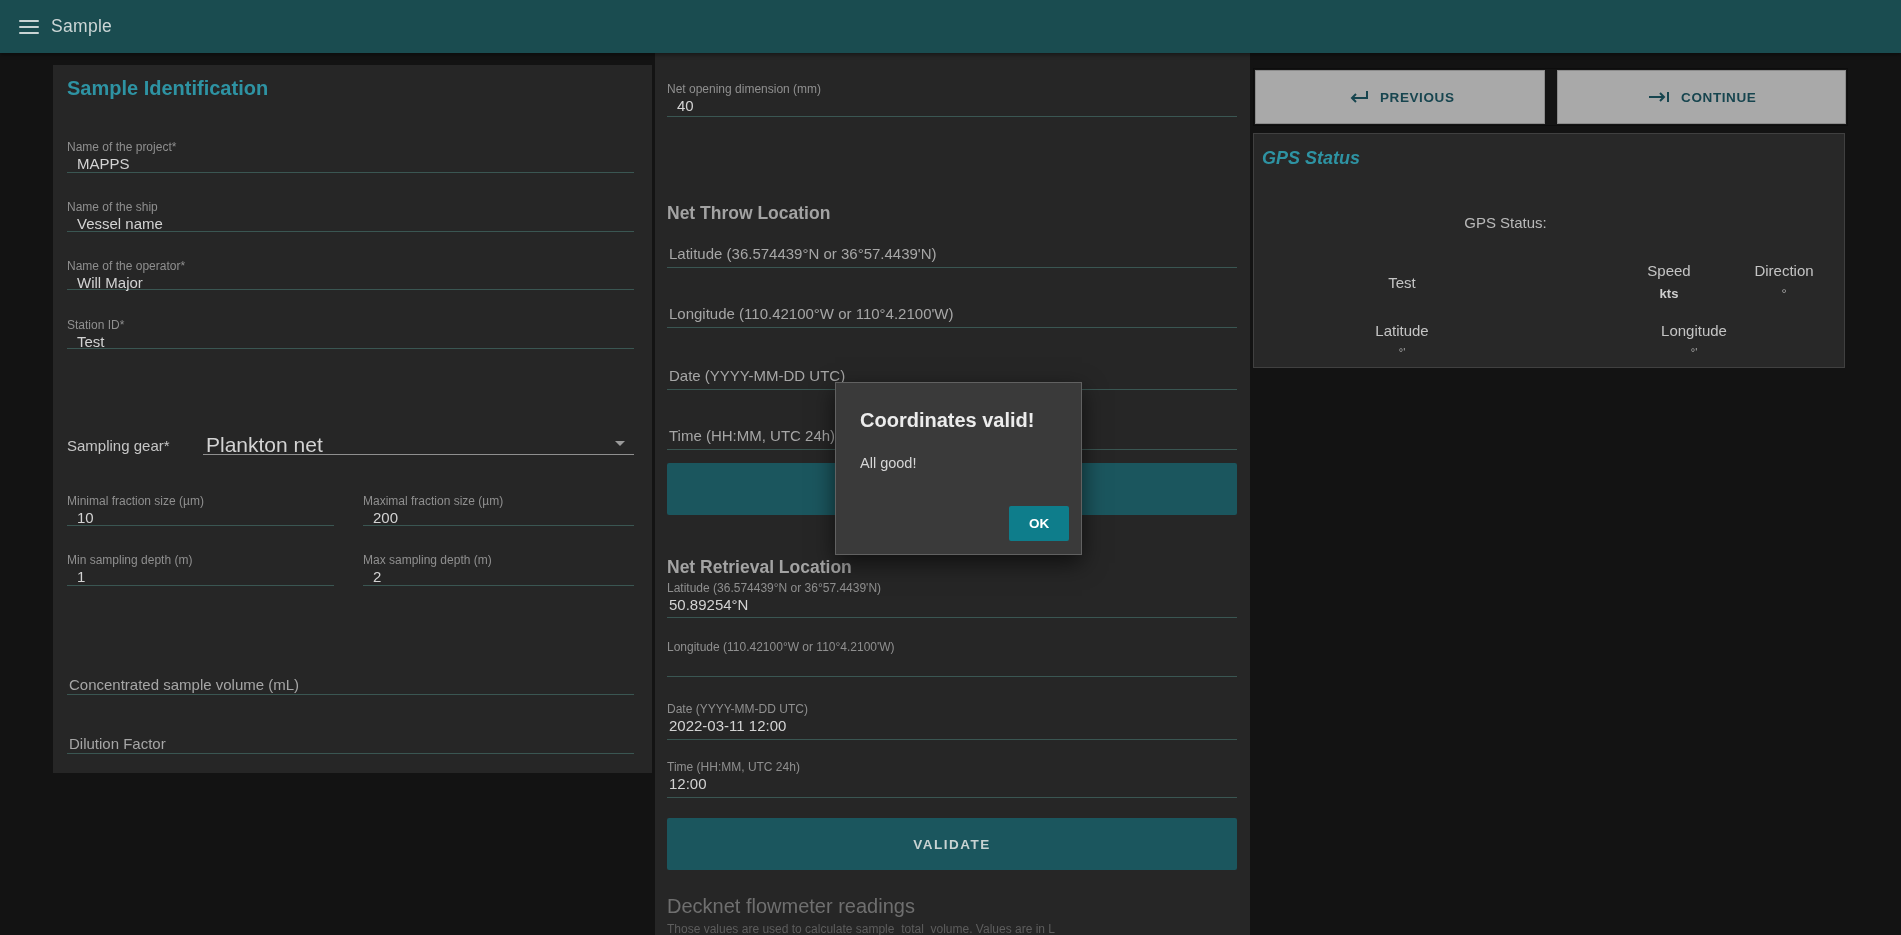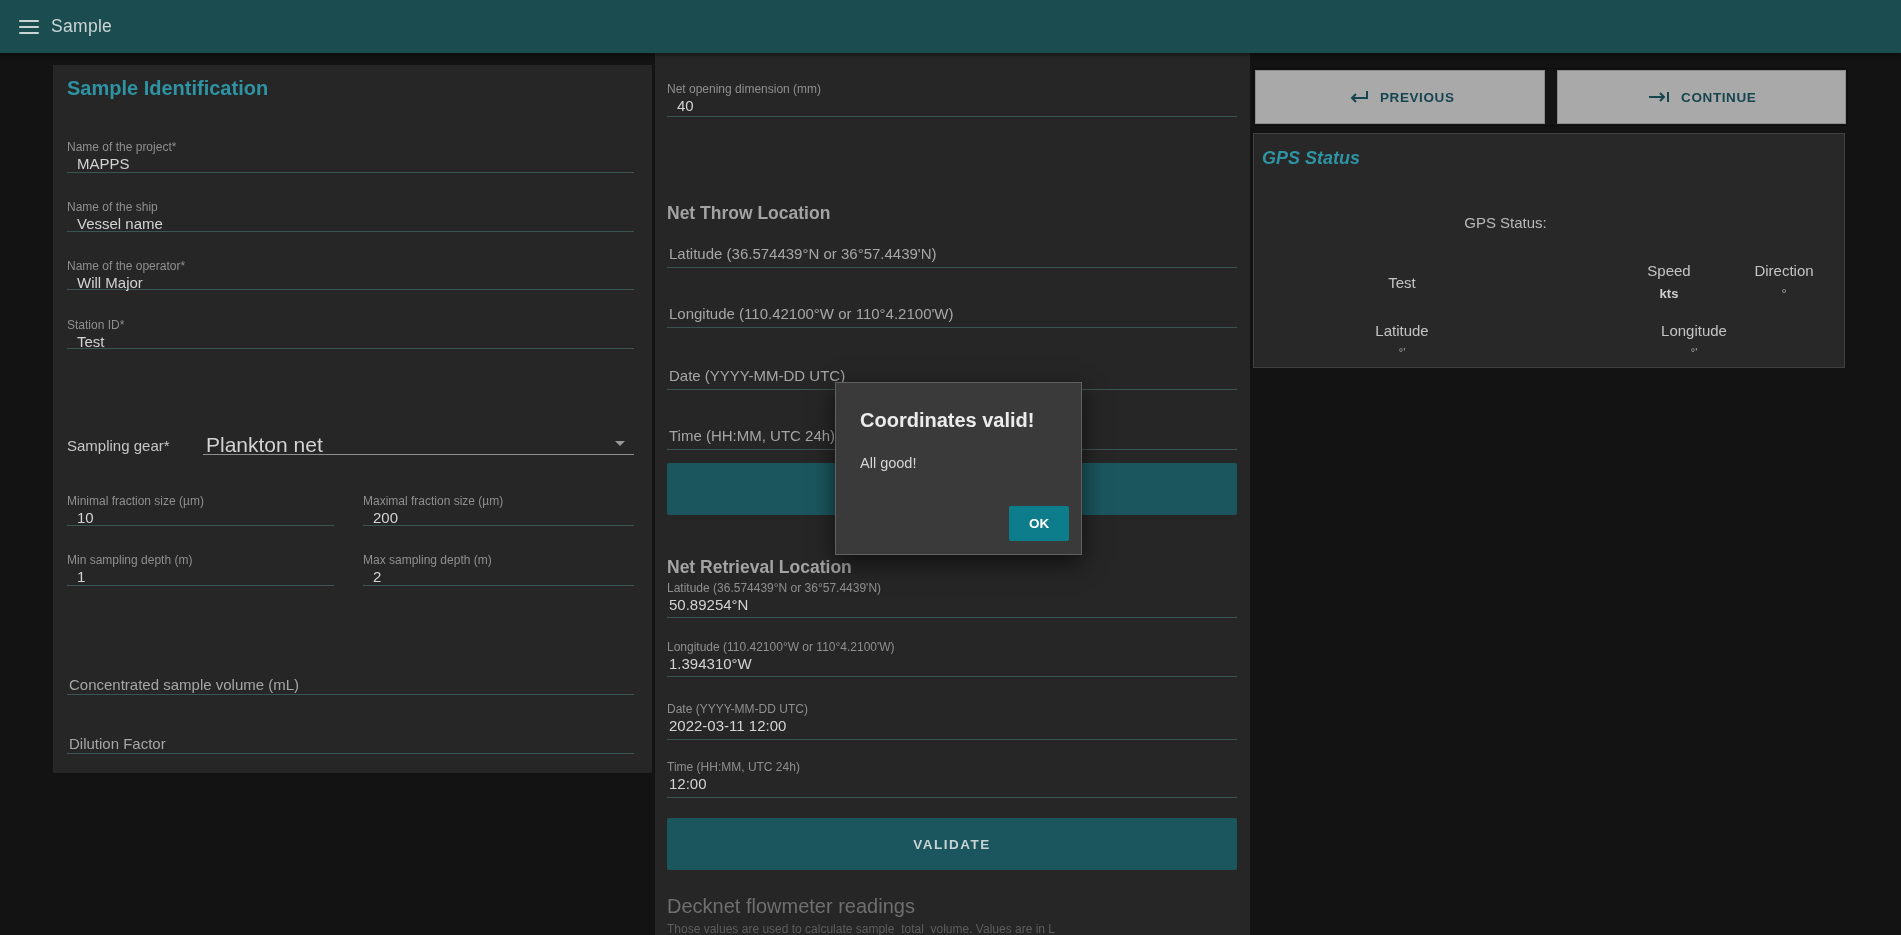--- a/index.html
+++ b/index.html
@@ -162,21 +162,20 @@
     <button class="validate-btn" style="top:410px;">VALIDATE</button>
 
     <div class="section-heading" style="left:12px; top:504px;">Net Retrieval Location</div>
 
     <div class="field" style="left:12px; top:528px; width:570px; height:37px;">
       <span class="flabel">Latitude (36.574439°N or 36°57.4439'N)</span>
       <span class="fvalue flush">50.89254°N</span>
     </div>
     <div class="field" style="left:12px; top:587px; width:570px; height:37px;">
       <span class="flabel">Longitude (110.42100°W or 110°4.2100'W)</span>
-      <span class="fvalue flush">1.394310°W</span>
     </div>
     <div class="field" style="left:12px; top:649px; width:570px; height:38px;">
       <span class="flabel">Date (YYYY-MM-DD UTC)</span>
       <span class="fvalue flush">2022-03-11 12:00</span>
     </div>
     <div class="field" style="left:12px; top:707px; width:570px; height:38px;">
       <span class="flabel">Time (HH:MM, UTC 24h)</span>
       <span class="fvalue flush">12:00</span>
     </div>
 

